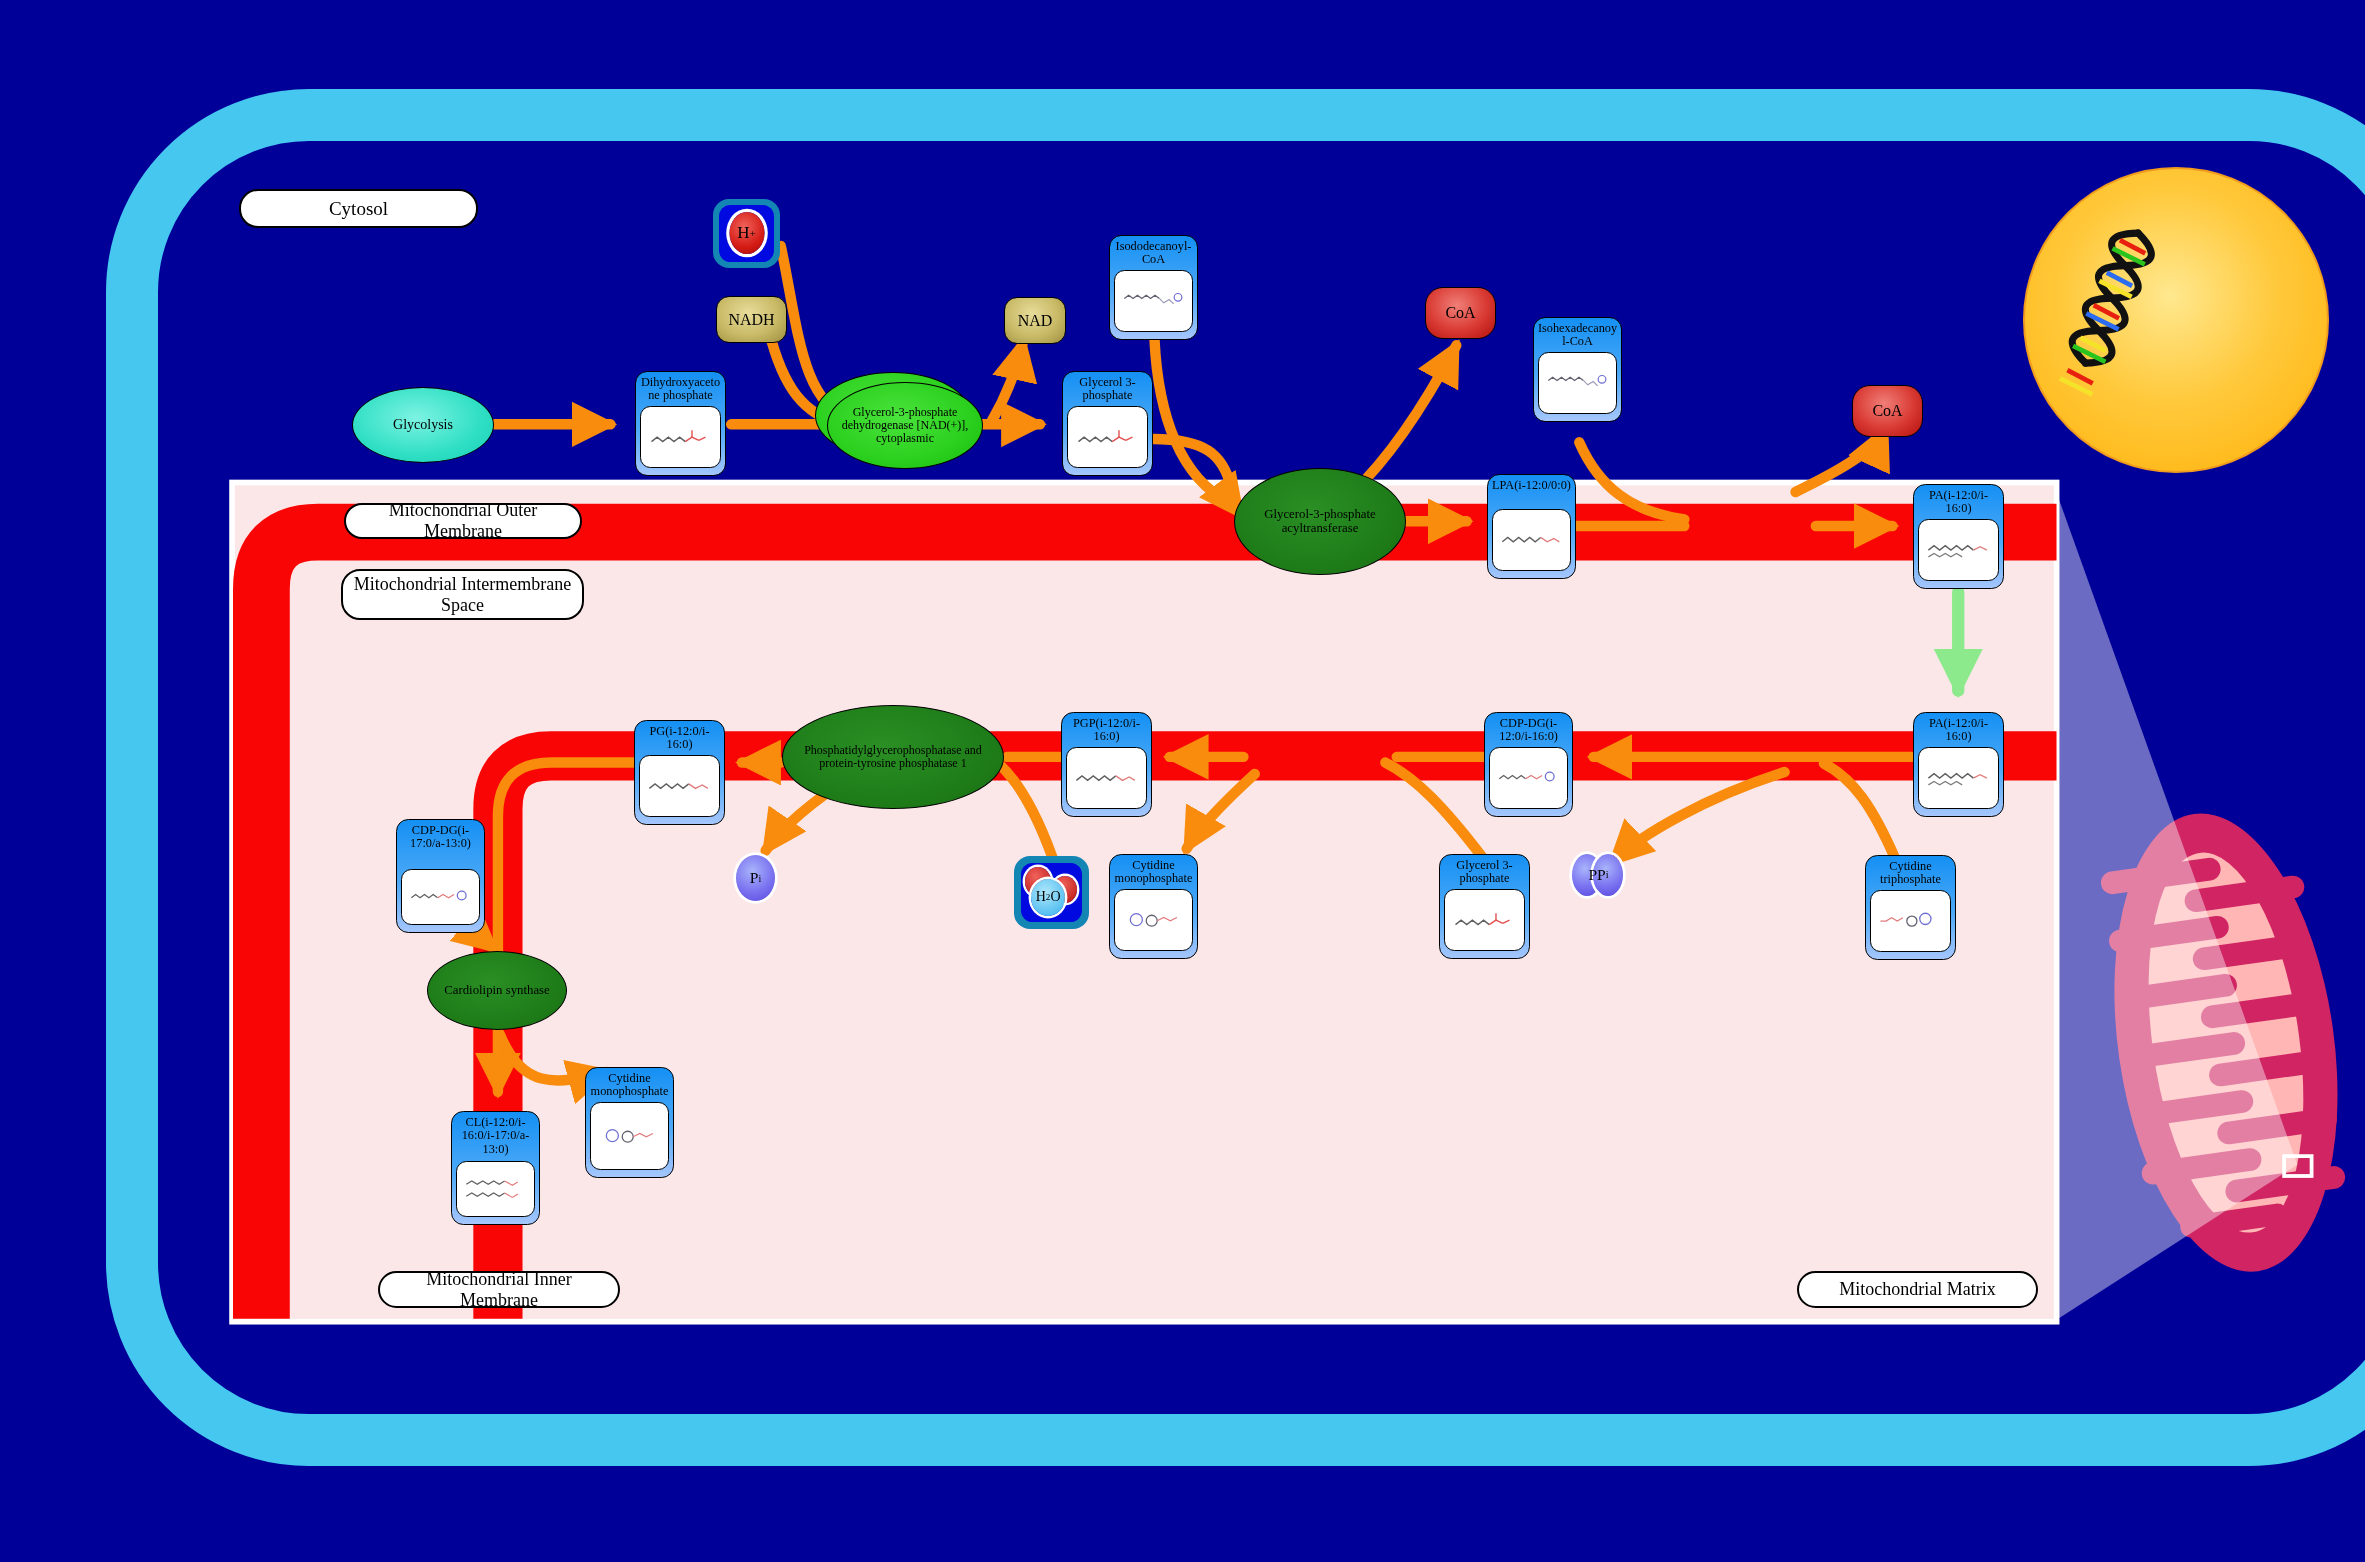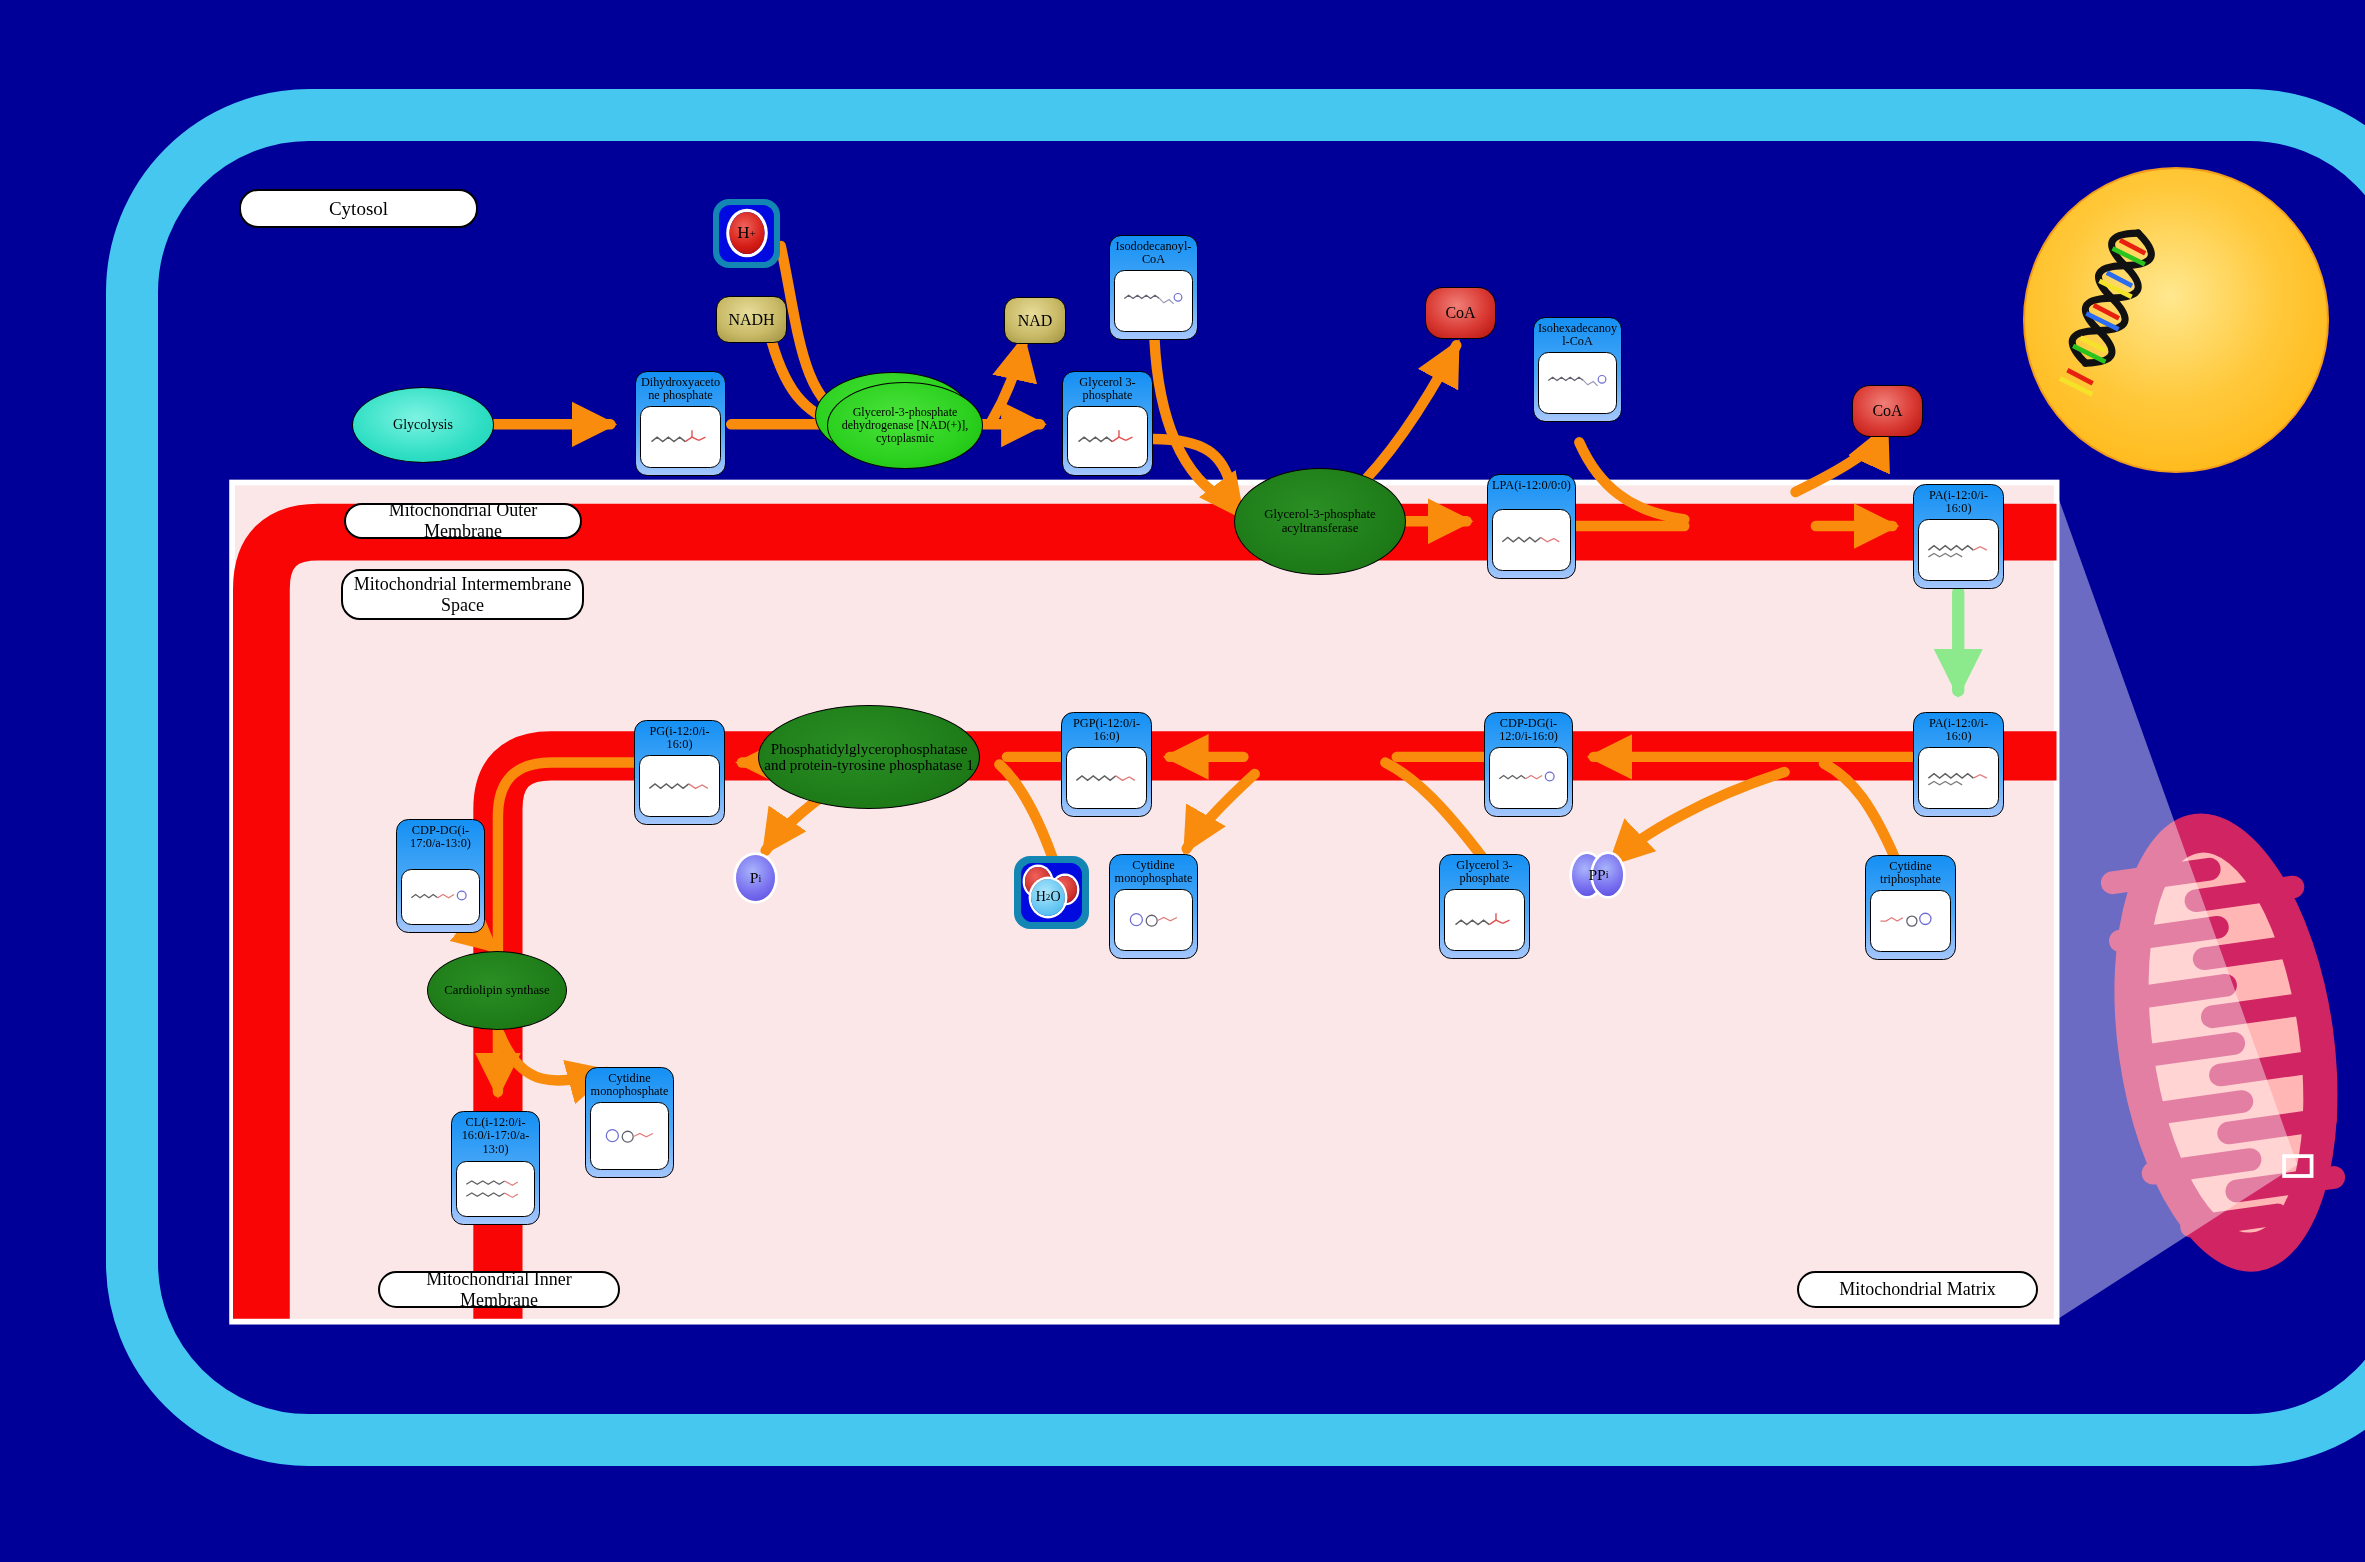--- a/index.html
+++ b/index.html
@@ -167,21 +167,21 @@
       <span>Glycolysis</span>
     </div>
 
   <div class="enz bright abs" style="left:815px;top:372px;width:156px;height:87px"></div>
   <div class="enz bright abs" style="left:827px;top:382px;width:156px;height:87px;font-size:12px">
       <span>Glycerol-3-phosphate dehydrogenase [NAD(+)], cytoplasmic</span>
     </div>
   <div class="enz abs" style="left:1234px;top:468px;width:172px;height:107px">
       <span>Glycerol-3-phosphate acyltransferase</span>
     </div>
-  <div class="enz abs" style="left:758px;top:705px;width:222px;height:104px;font-size:15px">
+  <div class="enz abs" style="left:782px;top:705px;width:222px;height:104px;font-size:12px">
       <span>Phosphatidylglycerophosphatase and protein-tyrosine phosphatase 1</span>
     </div>
   <div class="enz abs" style="left:427px;top:951px;width:140px;height:79px">
       <span>Cardiolipin synthase</span>
     </div>
 
   <div class="met abs" style="left:635px;top:371px;width:91px;height:105px">
     <div class="hd">Dihydroxyacetone phosphate</div>
     <div class="bd">
         <svg class="strux" viewBox="0 0 120 70">

